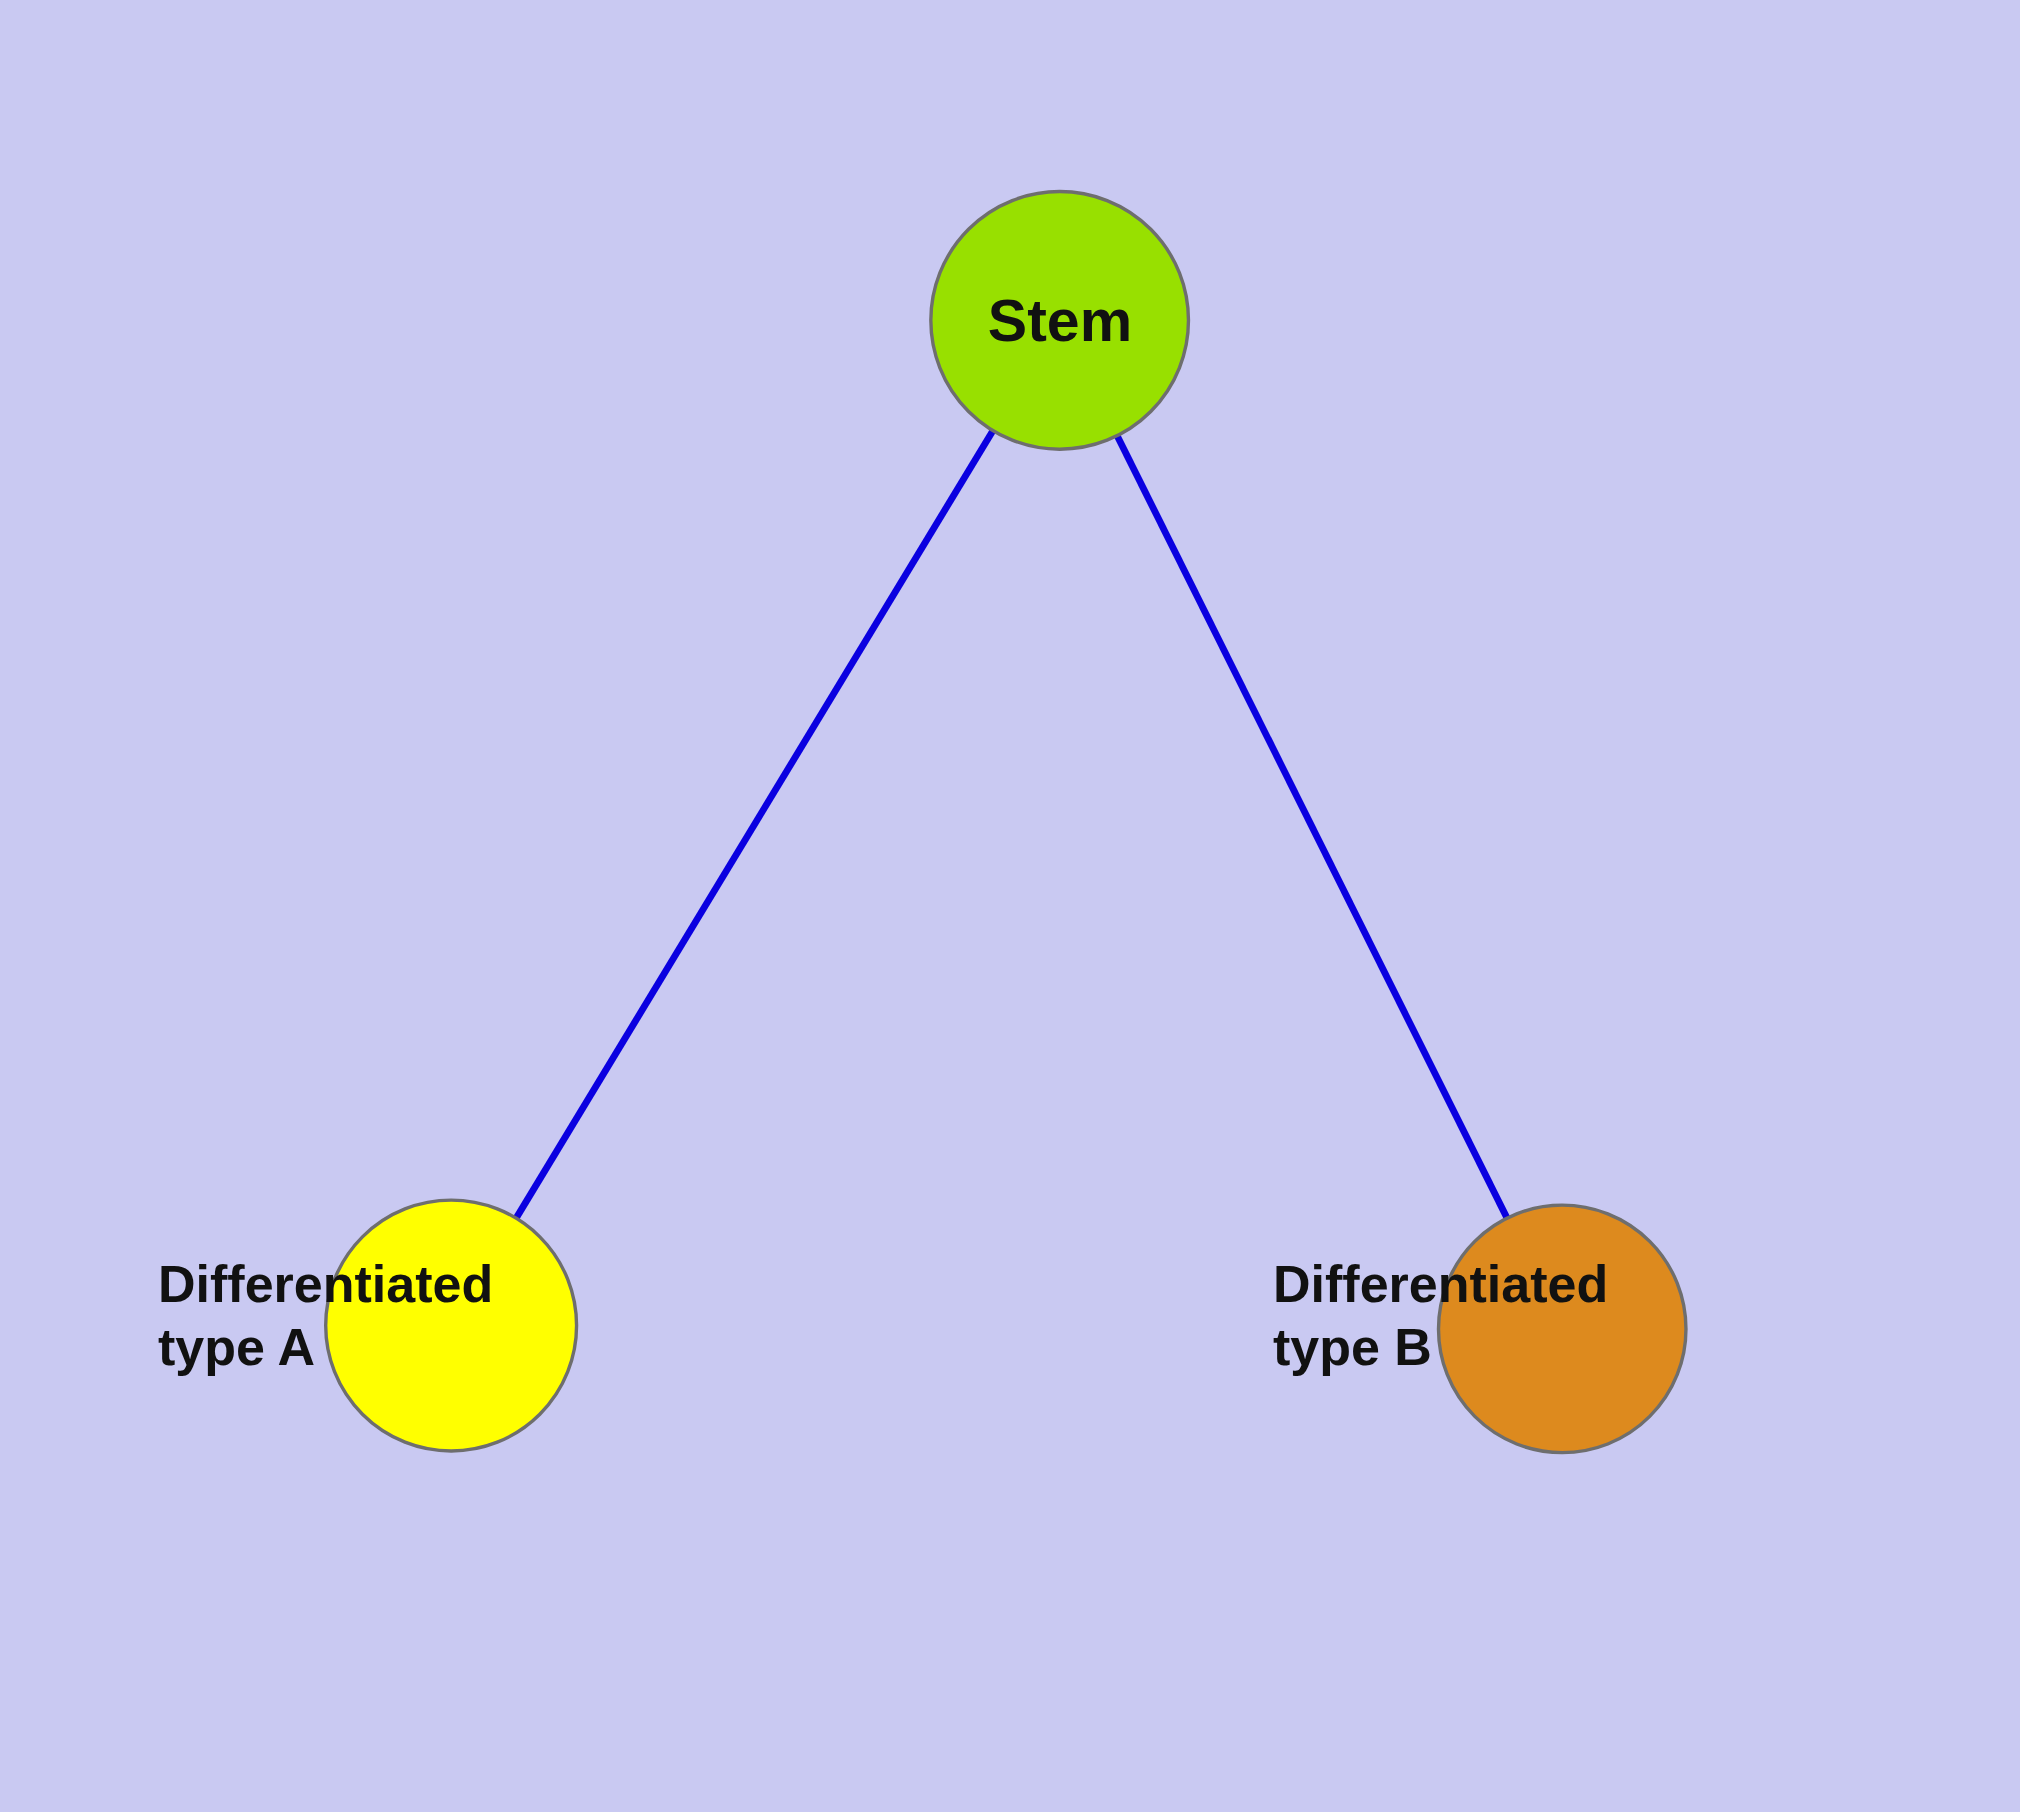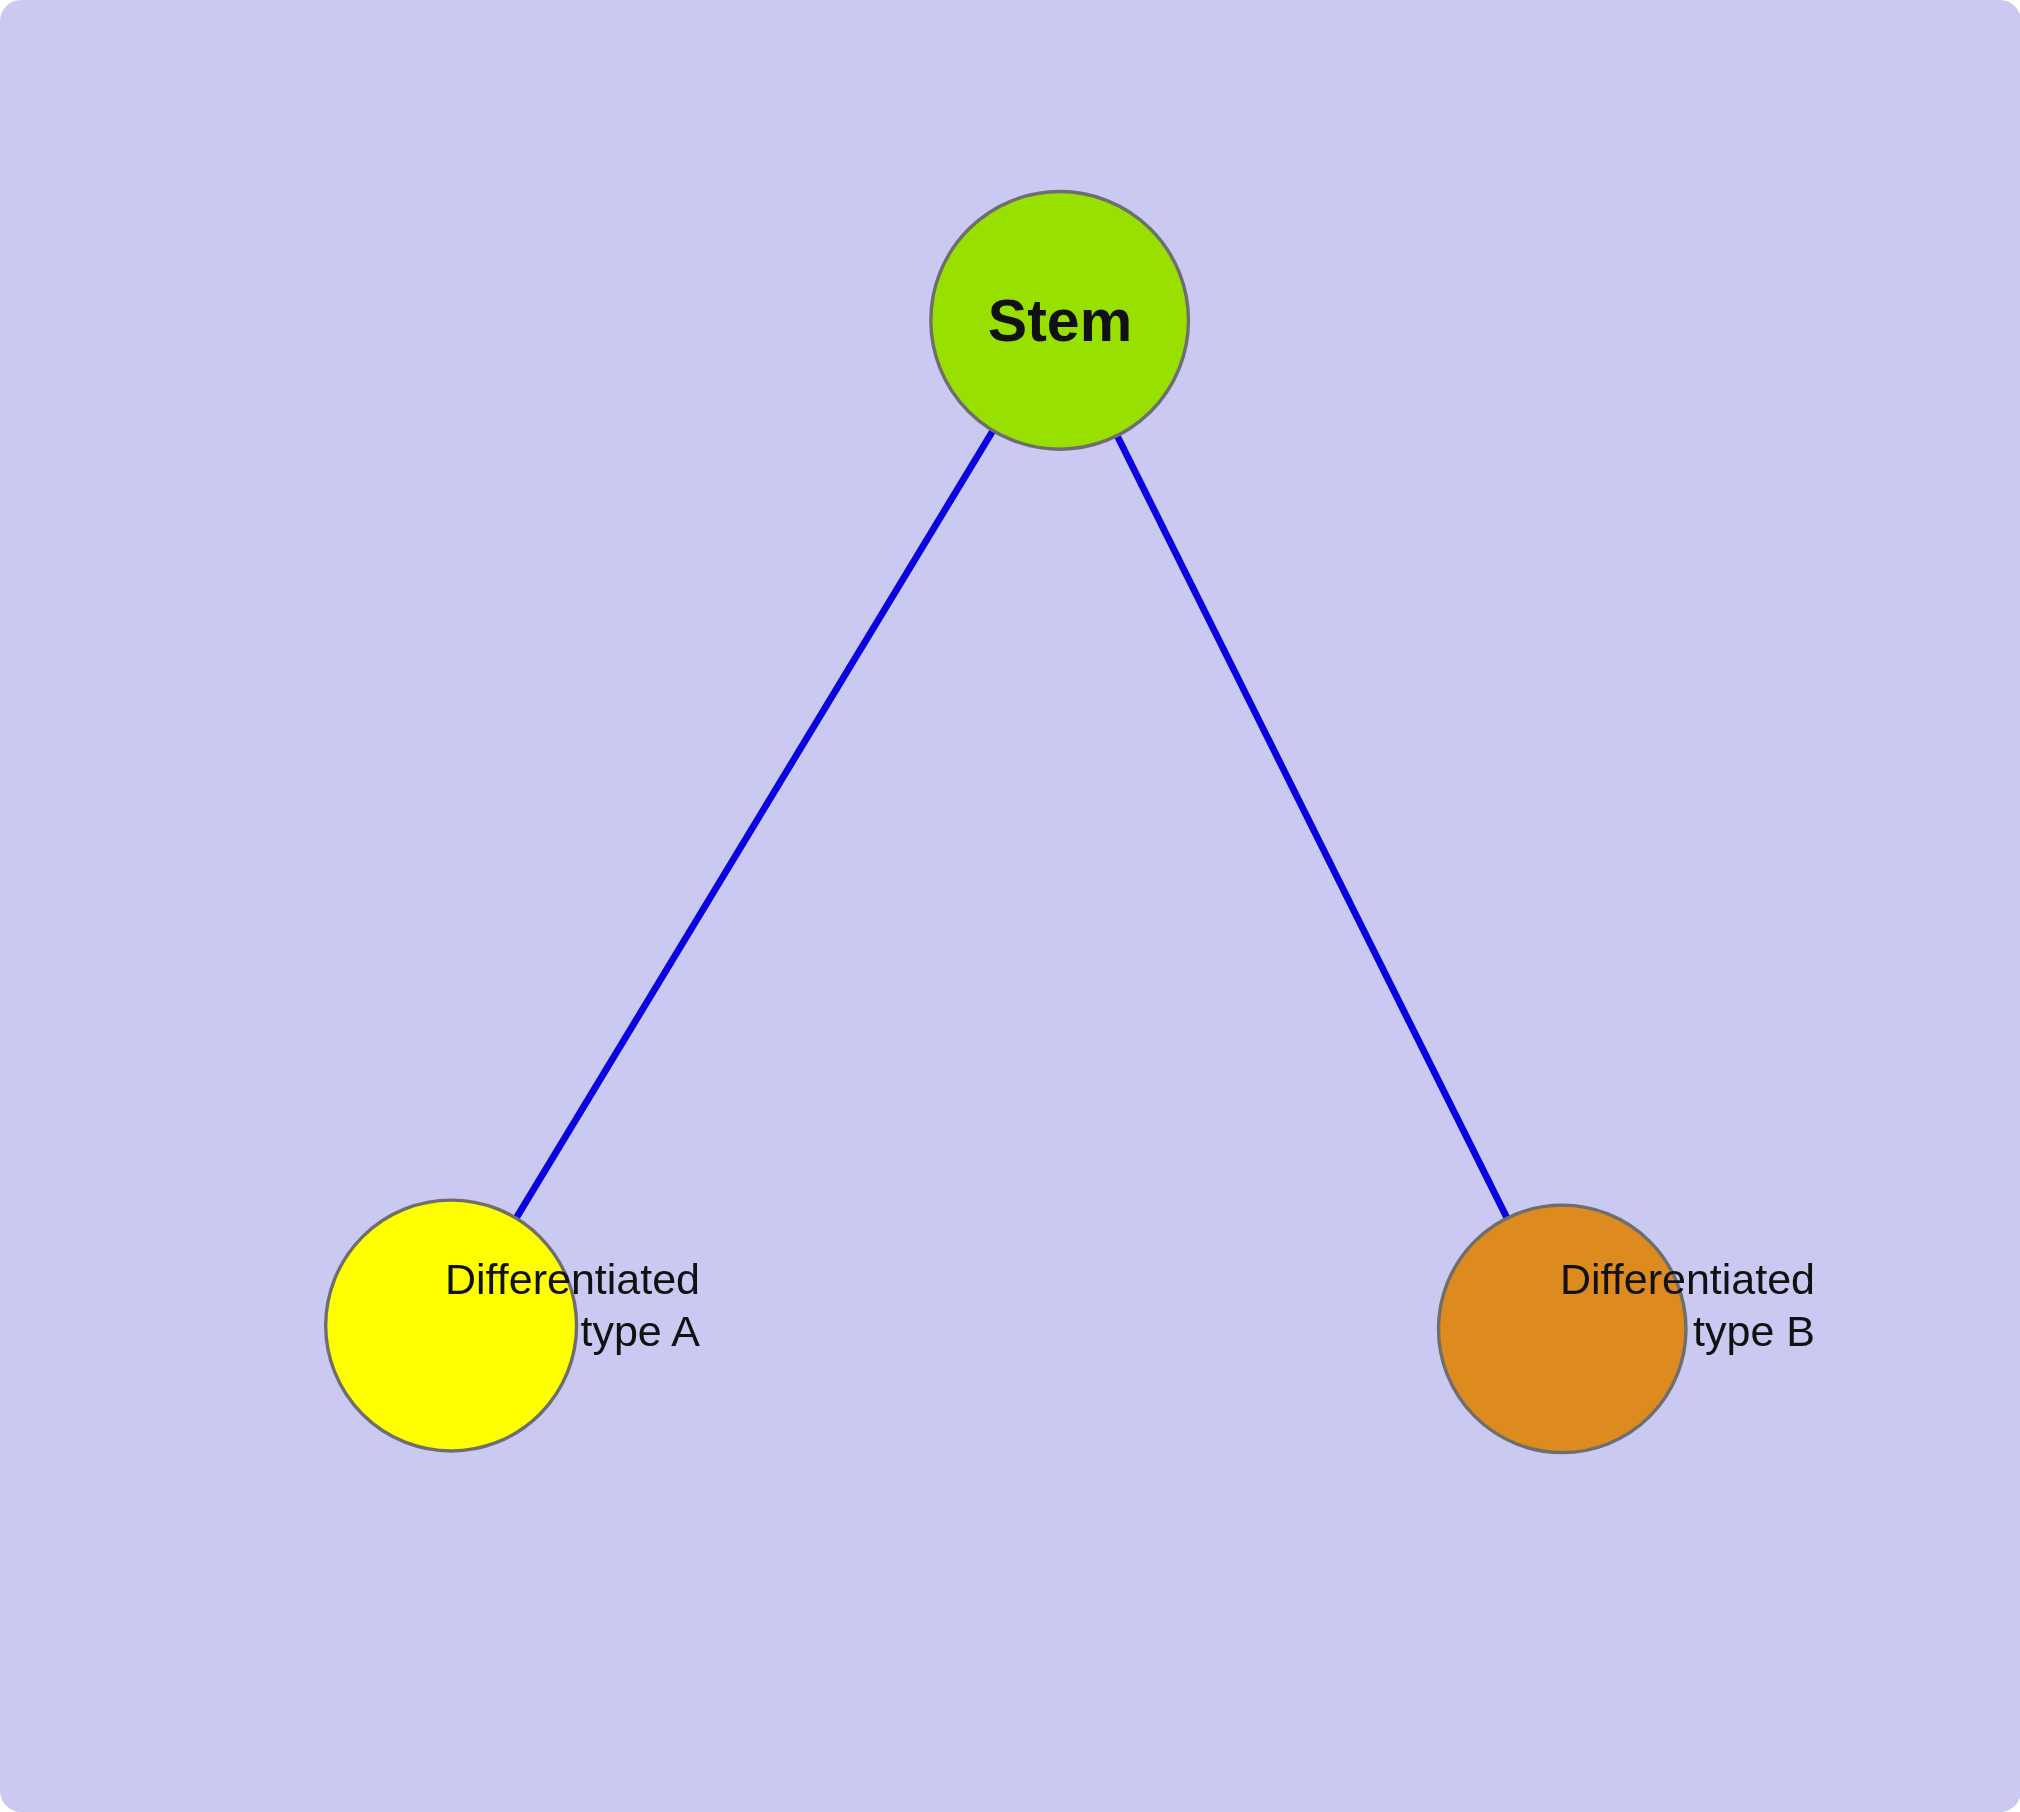--- a/index.html
+++ b/index.html
@@ -29,33 +29,33 @@
     align-items: center;
     justify-content: center;
     font-weight: bold;
     font-size: 59px;
     color: #111111;
     text-align: center;
     pointer-events: none;
   }
   .node-label-outside {
     position: absolute;
-    text-align: right;
-    font-weight: normal;
-    font-size: 43px;
+    text-align: left;
+    font-weight: bold;
+    font-size: 52px;
     line-height: 1.22;
     color: #111111;
     white-space: pre-line;
     pointer-events: none;
   }
 </style>
 </head>
 <body>
 
-<div id="canvas" style="background: rgb(201, 201, 242); border-radius: 21px;">
+<div id="canvas" style="background: rgb(201, 201, 242);">
 
   <svg id="edges-svg" viewBox="0 0 2384 2138" xmlns="http://www.w3.org/2000/svg">
 
     <line x1="1250" y1="378" x2="532" y2="1564" stroke-width="8" stroke="#0a00e0"></line>
     <line x1="1250" y1="378" x2="1843" y2="1568" stroke-width="8" stroke="#0a00e0"></line>
 
     <circle cx="1250" cy="378" r="152" stroke-width="4" fill="#98e000" stroke="#6e6e6e"></circle>
     <circle cx="532" cy="1564" r="148" stroke-width="4" fill="#ffff00" stroke="#6e6e6e"></circle>
     <circle cx="1843" cy="1568" r="146" stroke-width="4" fill="#dd8a1e" stroke="#6e6e6e"></circle>
   </svg>

